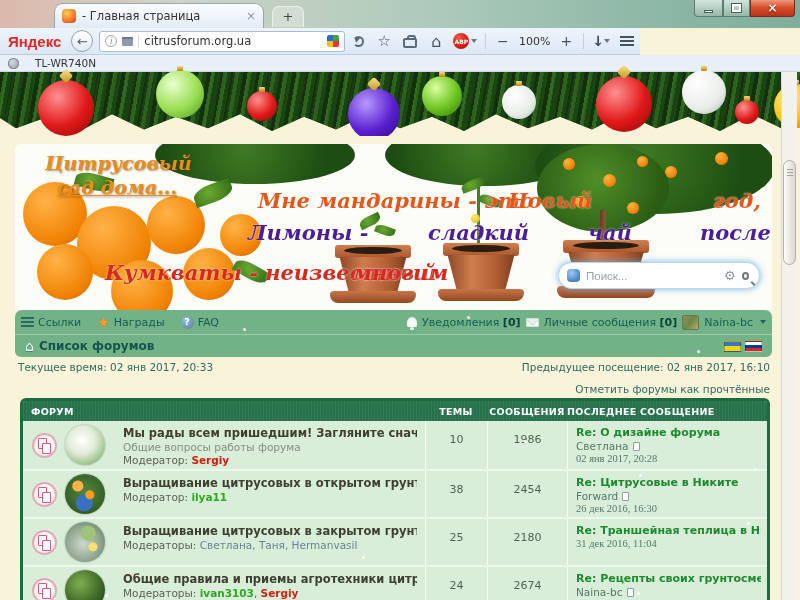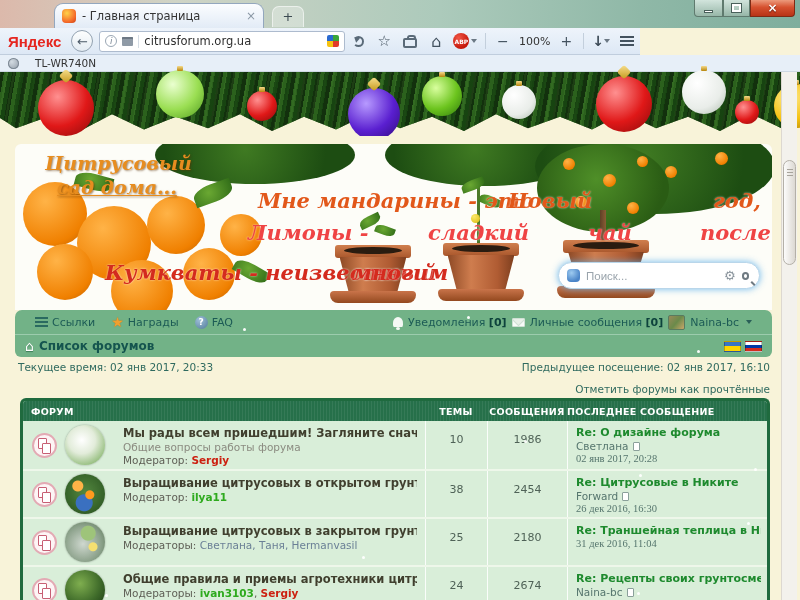--- a/index.html
+++ b/index.html
@@ -96,21 +96,21 @@
   
   .collage { position:absolute; left:15px; top:8px; width:757px; height:166px; background:#fdfdf8;
     border-radius:6px 6px 0 0; overflow:hidden; }
   .blob { position:absolute; border-radius:50%; background:radial-gradient(circle at 45% 40%, #3f7a22, #1d4d12 70%); }
   .dot-orange { position:absolute; border-radius:50%; background:radial-gradient(circle at 35% 30%, #ffb347, #f08000 70%, #b85c00); }
   .leaf { position:absolute; background:radial-gradient(circle at 40% 40%, #6aa832, #2f6b17); border-radius:50% 0 50% 0; }
   .logo-script { position:absolute; font-family:"DejaVu Serif",serif; font-style:italic; font-weight:bold;
     color:#e78d1f; font-size:19px; text-shadow:1px 1px 2px rgba(90,45,0,.55); z-index:5; }
   .script { position:absolute; font-family:"DejaVu Serif",serif; font-style:italic; font-weight:bold;
     font-size:21px; white-space:nowrap; z-index:4; text-shadow:0 0 2px rgba(255,255,255,.8); }
-  .s1 { color:#e2581a; } .s2 { color:#ef4444; } .s3 { color:#d42b1e; }
+  .s1 { color:#e2581a; } .s2 { color:#4c1d95; } .s3 { color:#d42b1e; }
   .pot { position:absolute; z-index:3; }
   .pot .rim { position:absolute; left:0; top:0; width:100%; height:13px;
     background:linear-gradient(#d07f4e,#a9572c); border-radius:3px; }
   .pot .body { position:absolute; left:6%; top:12px; width:88%; height:36px;
     background:linear-gradient(90deg,#8f4a26,#cf7d4e 35%,#b05c33 75%,#7e3f1f);
     clip-path:polygon(0 0,100% 0,86% 100%,14% 100%); }
   .pot .soil { position:absolute; left:12%; top:2px; width:76%; height:7px; background:#2a1c10; border-radius:50%; }
   .pot .saucer { position:absolute; left:-7%; top:46px; width:114%; height:12px;
     background:linear-gradient(#c9744a,#93491f); border-radius:4px 4px 8px 8px; }
   .stem { position:absolute; width:3px; background:#4c7a2a; z-index:2; }
@@ -122,21 +122,21 @@
   .search-fav { width:13px; height:13px; border-radius:4px;
     background:radial-gradient(circle at 35% 30%, #9ecbf0, #4a84c8 70%); flex:0 0 auto; }
   .searchbox input { border:none; outline:none; flex:1 1 auto; font-size:11.5px; color:#444; background:transparent; min-width:0; }
   .searchbox input::placeholder { color:#9aa4ac; }
   .gear-glyph { font-size:13px; color:#8a949c; }
   .mag { width:8px; height:8px; border:2px solid #6f7a82; border-radius:50%; position:relative; margin-right:2px; }
   .mag:after { content:''; position:absolute; width:2px; height:5px; background:#6f7a82; transform:rotate(-45deg); left:8px; top:7px; }
 
   
   .nav1 { position:absolute; left:15px; top:174px; width:757px; height:24px; background:#72b287;
-    border-radius:7px 7px 0 0; display:flex; align-items:center; padding:0 20px; font-size:11px; color:#1c5b55; }
+    border-radius:7px 7px 0 0; display:flex; align-items:center; padding:0 6px; font-size:11px; color:#1c5b55; }
   .nav2 { position:absolute; left:15px; top:198px; width:757px; height:23px; background:#72b287;
     border-top:1px solid #9cccad; border-radius:0 0 6px 6px; display:flex; align-items:center; padding:0 10px; }
   .nav-item { display:flex; align-items:center; gap:4px; margin-right:16px; }
   .nav-right { margin-left:auto; display:flex; align-items:center; gap:5px; }
   .nav-burger { width:13px; height:2.5px; background:#2a6a60; box-shadow:0 4px 0 #2a6a60, 0 8px 0 #2a6a60; margin-top:-8px; }
   .award-star { color:#f0a030; font-size:14px; text-shadow:0 0 1px #b86a10; }
   .faq-q { width:13px; height:13px; border-radius:50%; background:radial-gradient(circle at 35% 30%,#9fc0d8,#517a9a);
     color:#fff; font-size:9px; font-weight:bold; text-align:center; line-height:13px; }
   .bell { width:10px; height:10px; background:#f4f8f4; border-radius:50% 50% 12% 12%/62% 62% 22% 22%; position:relative; }
   .bell:after { content:''; position:absolute; left:3px; bottom:-2.5px; width:4px; height:3px; background:#f4f8f4; border-radius:50%; }

